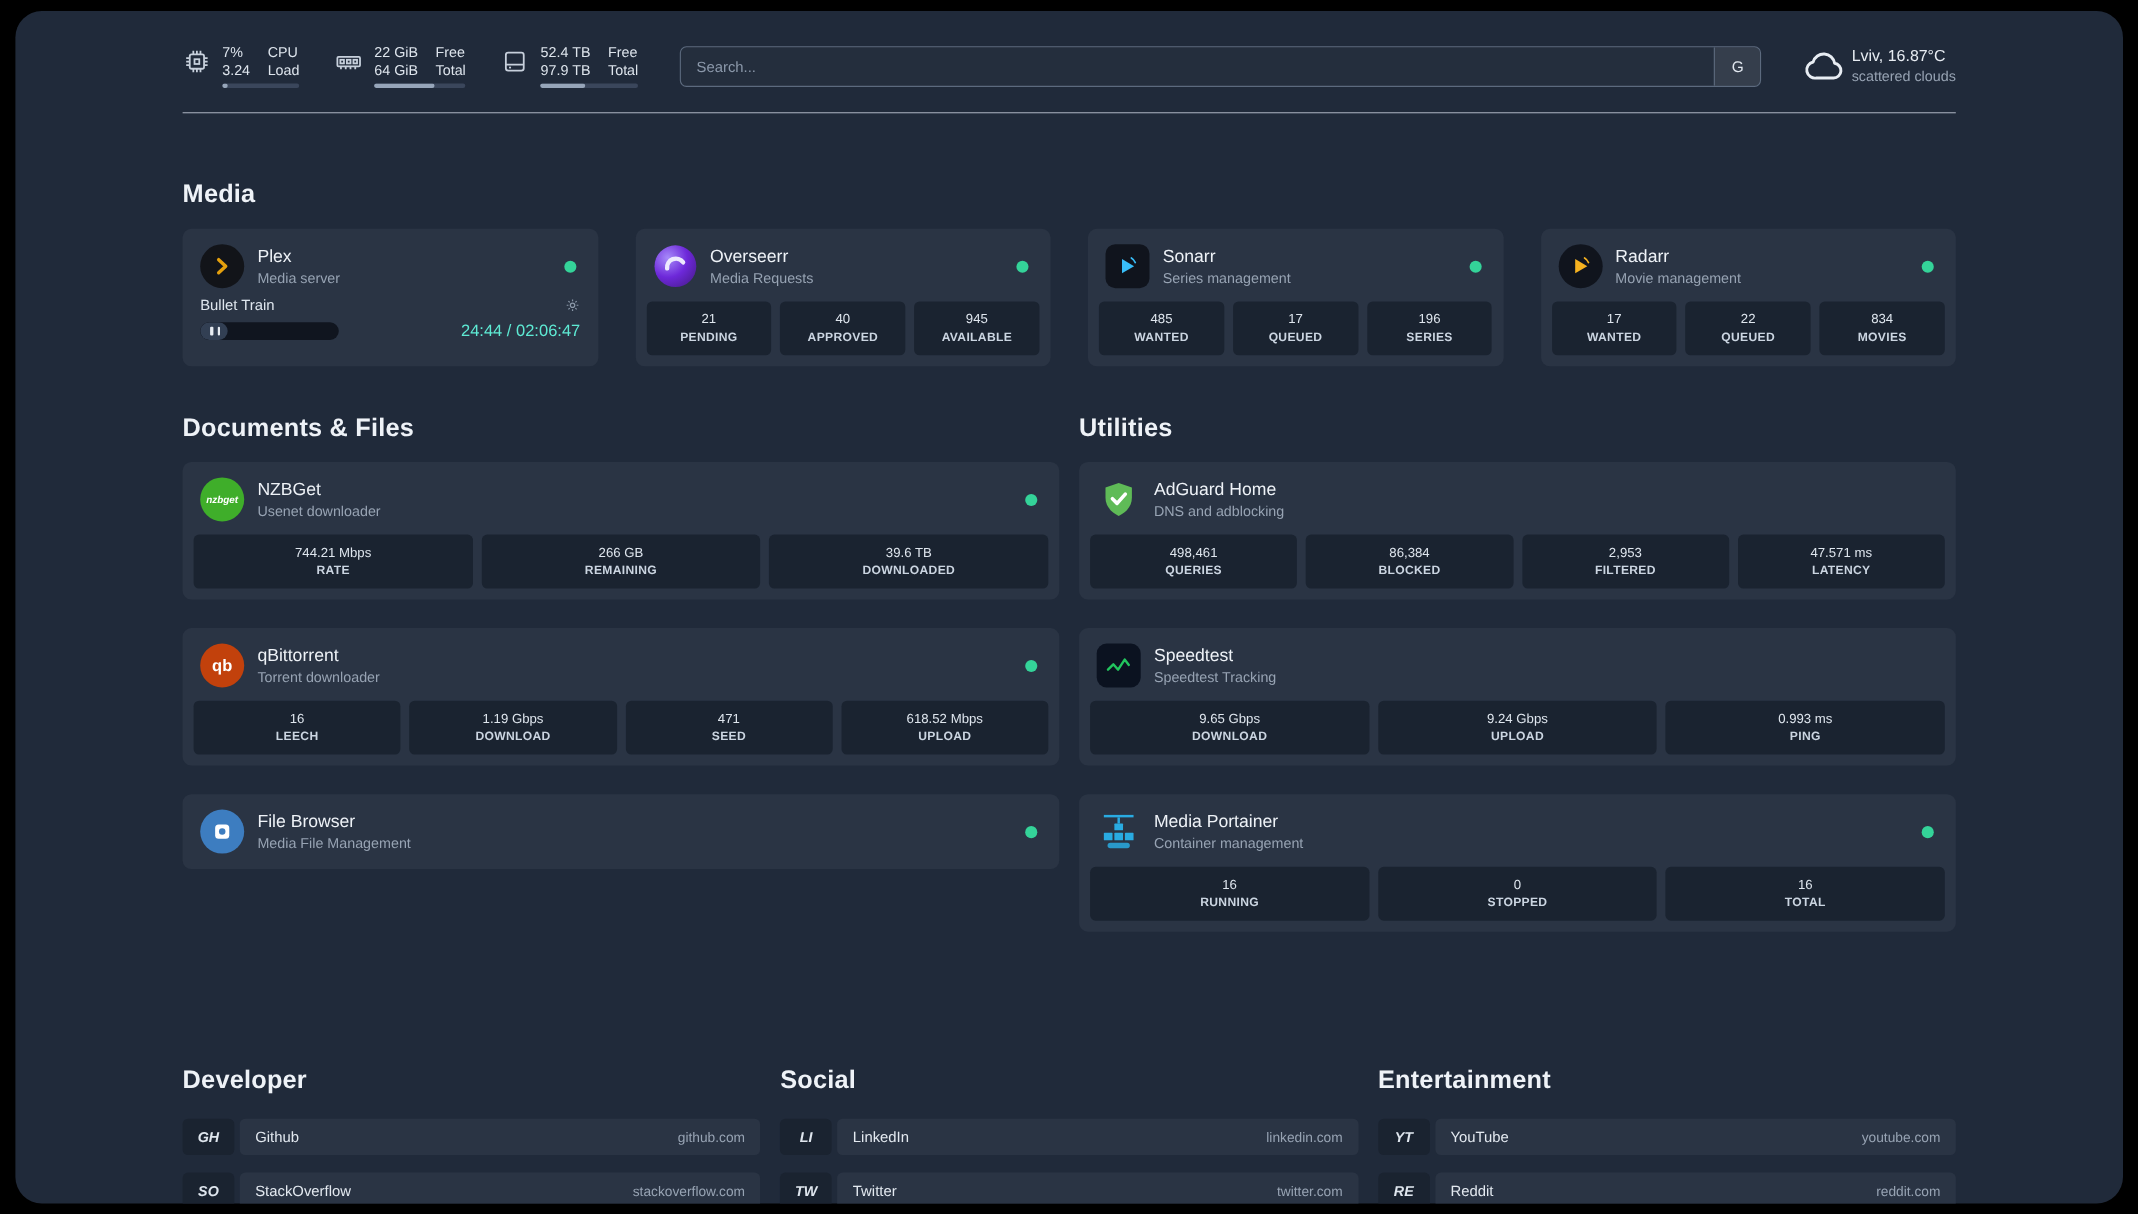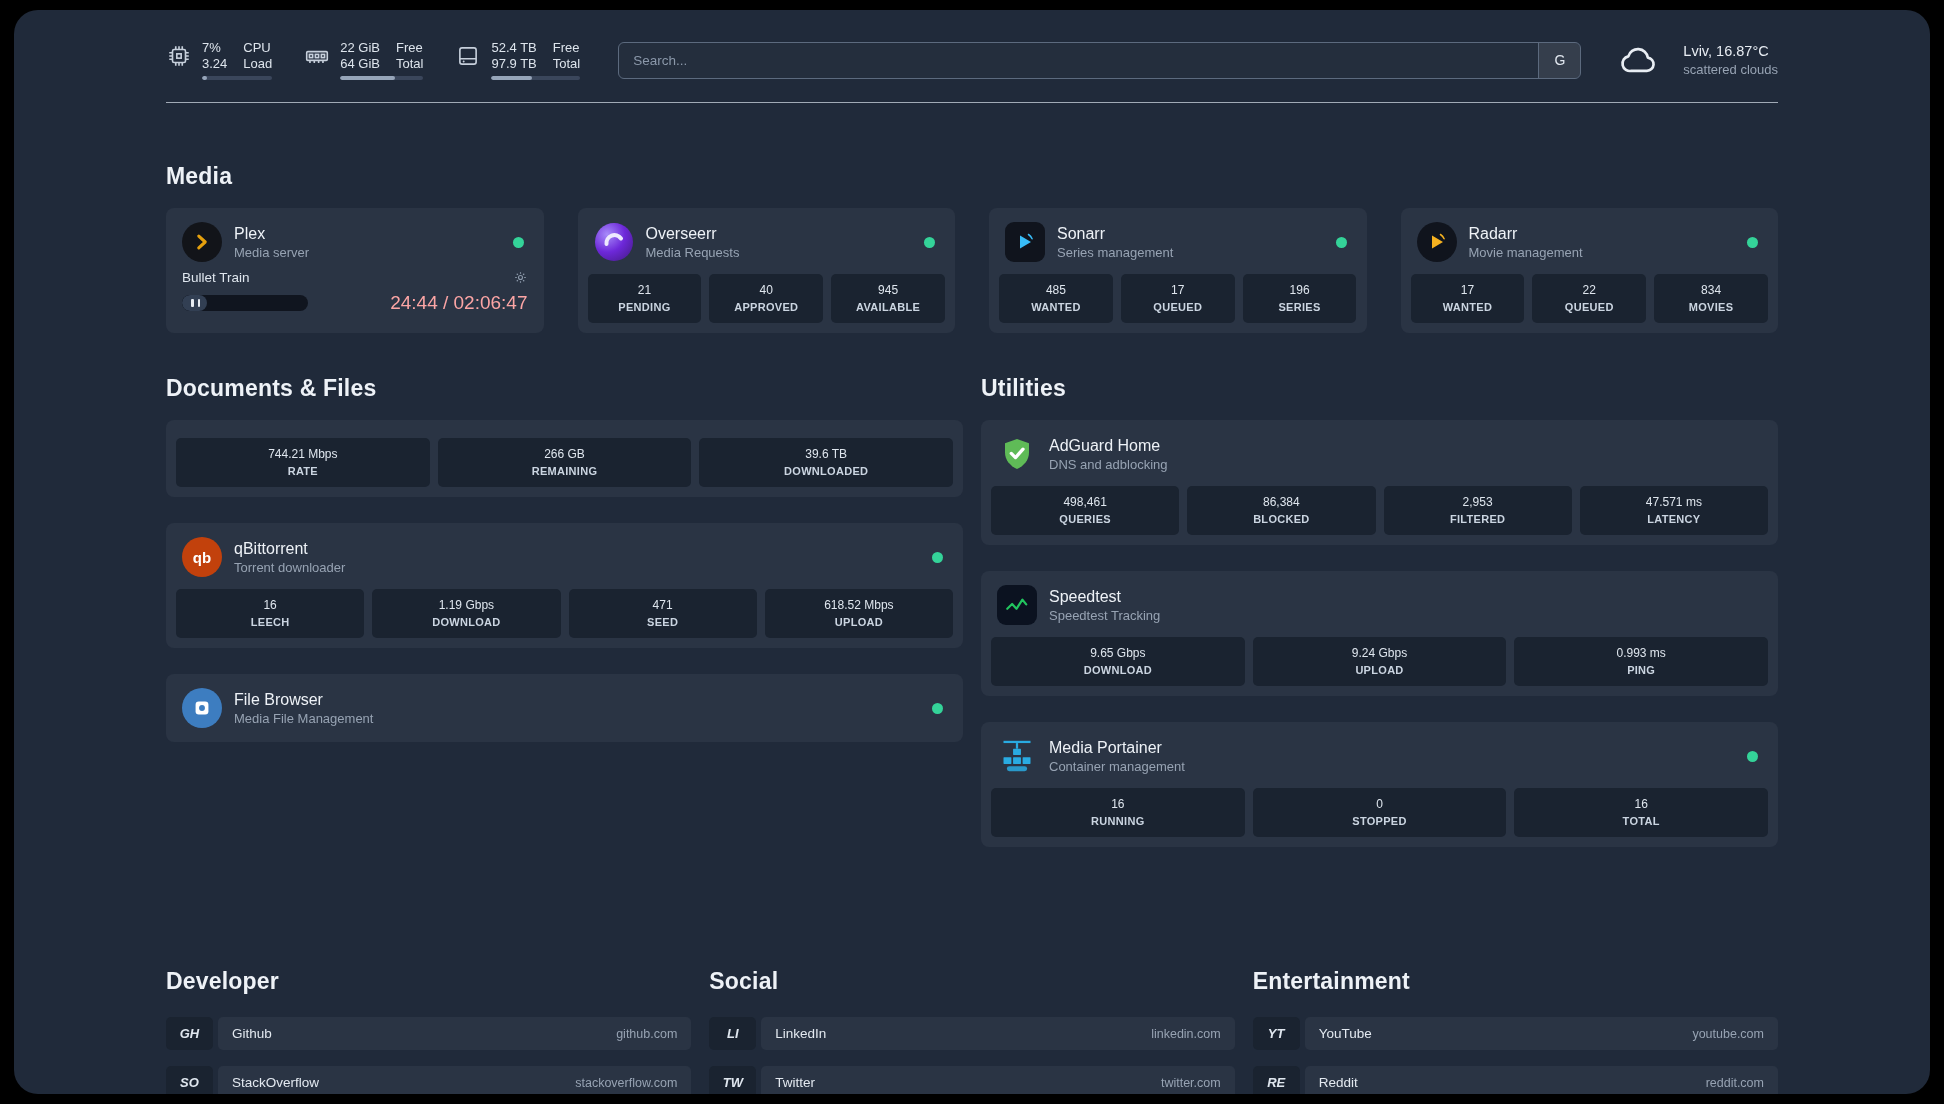--- a/index.html
+++ b/index.html
@@ -24,21 +24,21 @@
   .res-top{display:flex;align-items:center;gap:10px;}
   .res-icon{width:26px;height:26px;flex:none;color:#c7d0dc;}
   .res-cols{display:flex;gap:16px;}
   .res-col{display:flex;flex-direction:column;font-size:13px;line-height:16px;color:#dde4ec;}
   .res-bar{height:4px;background:#3a465b;border-radius:2px;margin-top:4px;margin-left:36px;overflow:hidden;}
   .res-fill{height:100%;background:#96a5b9;border-radius:2px;}
   .search{flex:1;display:flex;align-items:stretch;height:37px;margin:0 38px;border:1px solid #5c6a7e;border-radius:6px;background:rgba(255,255,255,0.02);overflow:hidden;}
   .search input{flex:1;background:transparent;border:none;outline:none;color:#dfe6ee;font-size:13.5px;padding:0 14px;font-family:"Liberation Sans",sans-serif;}
   .search input::placeholder{color:#8b98aa;}
   .search-btn{width:42px;border:none;border-left:1px solid #5c6a7e;background:rgba(255,255,255,0.08);color:#e2e8f0;font-size:14px;display:flex;align-items:center;justify-content:center;cursor:pointer;font-family:"Liberation Sans",sans-serif;}
-  .weather{display:flex;align-items:center;gap:24px;}
+  .weather{display:flex;align-items:center;gap:4px;}
   .weather-icon{width:40px;height:40px;flex:none;}
   .weather-line1{font-size:14.5px;color:var(--text);line-height:19px;}
   .weather-line2{font-size:13px;color:var(--muted);line-height:17px;}
   .divider{border:none;border-top:1.5px solid var(--divider);opacity:.85;margin-top:22px;}
 
   
   h2{font-size:23px;font-weight:600;color:#eef2f7;letter-spacing:.2px;}
   .media-section{margin-top:60px;}
   .media-section h2{margin-bottom:18px;}
   .grid4{display:grid;grid-template-columns:repeat(4,1fr);gap:34px;}
@@ -56,21 +56,21 @@
 
   
   .plex-track{display:flex;align-items:center;padding:4px 6px 0;font-size:13.5px;color:#dfe6ee;}
   .gear{margin-left:auto;display:flex;cursor:pointer;}
   .plex-ctl{display:flex;align-items:center;margin-top:7px;padding:0 6px 4px;}
   .plex-bar{position:relative;width:126px;height:16px;border-radius:8px;background:#10151f;overflow:hidden;}
   .plex-fill{position:absolute;left:0;top:0;bottom:0;background:#323f53;border-radius:8px;}
   .pause{position:absolute;left:9px;top:4px;width:9px;height:8px;cursor:pointer;}
   .pause::before,.pause::after{content:"";position:absolute;top:0;width:2.5px;height:8px;background:#e8edf3;border-radius:1px;}
   .pause::before{left:0;}.pause::after{right:0;}
-  .plex-time{margin-left:auto;font-size:19px;color:#fca5a5;}
+  .plex-time{margin-left:auto;font-size:15px;color:#5eead4;}
 
   
   .two-col{display:grid;grid-template-columns:1fr 1fr;gap:18px;margin-top:42px;}
   .two-col h2{margin-bottom:18px;}
   .stack{display:flex;flex-direction:column;gap:26px;}
 
   
   .icon-plex{background:#121419;border-radius:50%;}
   .icon-sonarr{background:#10141d;border-radius:9px;}
   .icon-radarr{background:#10141d;border-radius:50%;}
@@ -331,20 +331,30 @@
         </div>
       </div>
     </section>
 
     <div class="two-col">
       <section>
         <h2>Documents &amp; Files</h2>
         <div class="stack">
 
           <div class="card">
+            <div class="card-head">
+              <span class="svc-icon icon-nzbget">
+                <span class="nzb-text">nzbget</span>
+              </span>
+              <div class="svc-text">
+                <div class="svc-name">NZBGet</div>
+                <div class="svc-desc">Usenet downloader</div>
+              </div>
+              <span class="dot"></span>
+            </div>
             <div class="stats">
               <div class="stat">
                 <div class="stat-value">744.21 Mbps</div>
                 <div class="stat-label">RATE</div>
               </div>
               <div class="stat">
                 <div class="stat-value">266 GB</div>
                 <div class="stat-label">REMAINING</div>
               </div>
               <div class="stat">

